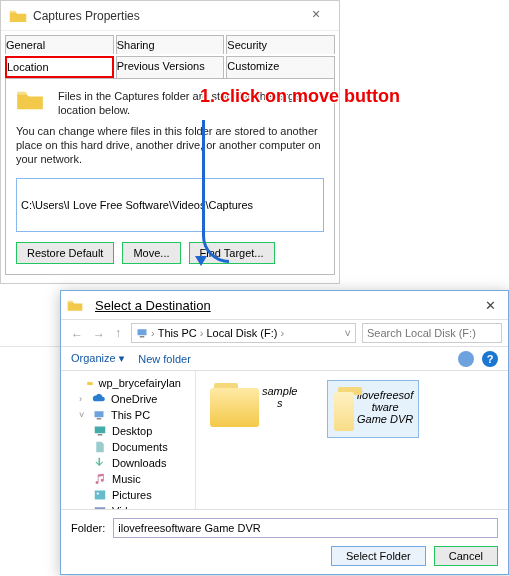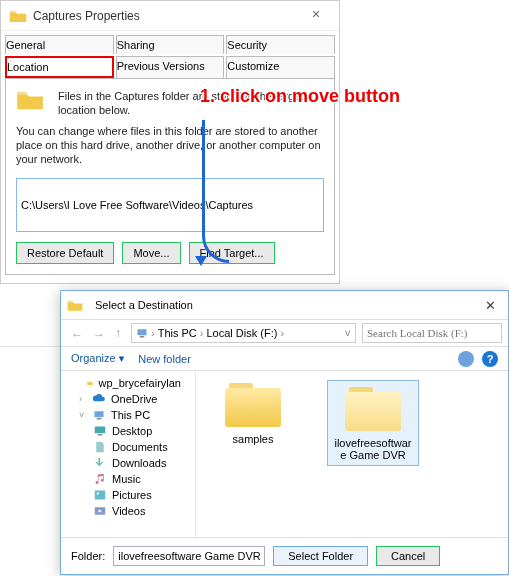--- a/index.html
+++ b/index.html
@@ -132,36 +132,36 @@
   box-shadow: 0 2px 14px rgba(0,0,0,.25);
   display: flex;
   flex-direction: column;
 }
 .sel-titlebar {
   height: 28px;
   display: flex; align-items: center;
   padding: 0 6px;
   gap: 6px;
 }
-.sel-title { font-size: 11px; }
+.sel-title { font-size: 13px; text-decoration: underline; }
 .sel-close { margin-left: auto; font-size: 13px; color: #444; padding: 0 6px; }
 
 .sel-nav {
   height: 28px;
   display: flex; align-items: center;
   padding: 0 6px;
   gap: 6px;
   border-top: 1px solid #e0e0e0;
   border-bottom: 1px solid #e0e0e0;
 }
 .nav-arrows { display: flex; gap: 2px; color: #999; }
 .nav-arrow { padding: 0 4px; font-size: 12px; }
 .breadcrumb { flex: 1; display: flex; align-items: center; gap: 3px; border: 1px solid #ccc; height: 20px; padding: 0 4px; font-size: 11px; background: #fff; }
 .crumb-sep { color: #888; }
-.search-box { width: 140px; height: 20px; border: 1px solid #ccc; padding: 0 4px; font-size: 11px; color: #888; background: #fff; font-family: Liberation Serif, serif; }
+.search-box { width: 140px; height: 20px; border: 1px solid #ccc; padding: 0 4px; font-size: 11px; color: #888; background: #fff; }
 
 .sel-toolbar {
   height: 24px;
   display: flex; align-items: center;
   padding: 0 10px;
   gap: 14px;
   border-bottom: 1px solid #e0e0e0;
 }
 .tool-link { color: #1358a2; font-size: 11px; cursor: default; }
 .tool-right { margin-left: auto; display: flex; gap: 8px; align-items: center; }
@@ -189,21 +189,21 @@
 .tree-chev { color: #888; width: 8px; font-size: 9px; }
 .tree-ico { width: 14px; height: 12px; }
 
 .content {
   flex: 1;
   padding: 10px 12px;
   display: flex;
   gap: 30px;
   align-items: flex-start;
 }
-.item-card { display: flex; flex-direction: column; align-items: center; width: 90px; }
+.item-card { display: flex; flex-direction: row; width: 90px; font-style: italic; }
 .item-card.sel { outline: 1px solid #8db9e8; background: #e5f1fb; padding: 4px; }
 .item-name { font-size: 11px; text-align: center; margin-top: 4px; word-break: break-word; }
 
 .folder-large {
   width: 60px; height: 48px;
   position: relative;
 }
 .folder-large::before {
   content:""; position:absolute; left:6px; top:2px; width:24px; height:8px;
   background:#f5d87a; border-radius:2px 2px 0 0;
@@ -213,21 +213,21 @@
   background:linear-gradient(#ffe9a4,#f3c949);
   border-radius:3px;
 }
 .folder-large.empty::after {
   background:linear-gradient(#fff1c2,#f8dd87);
 }
 
 .sel-footer {
   border-top: 1px solid #e0e0e0;
   padding: 8px 10px;
-  display: flex; 
+  display: flex; flex-direction: column;
   gap: 8px;
 }
 .folder-row { display: flex; align-items: center; gap: 8px; }
 .folder-label { font-size: 11px; }
 .folder-input { flex: 1; border: 1px solid #aac; height: 20px; padding: 0 4px; font-size: 11px; }
 .action-row { display: flex; justify-content: flex-end; gap: 8px; }
 .action-row .btn { padding: 3px 14px; }
 .btn.default { border: 1px solid #6fa8e2; background: #eaf3fc; }
 
 

